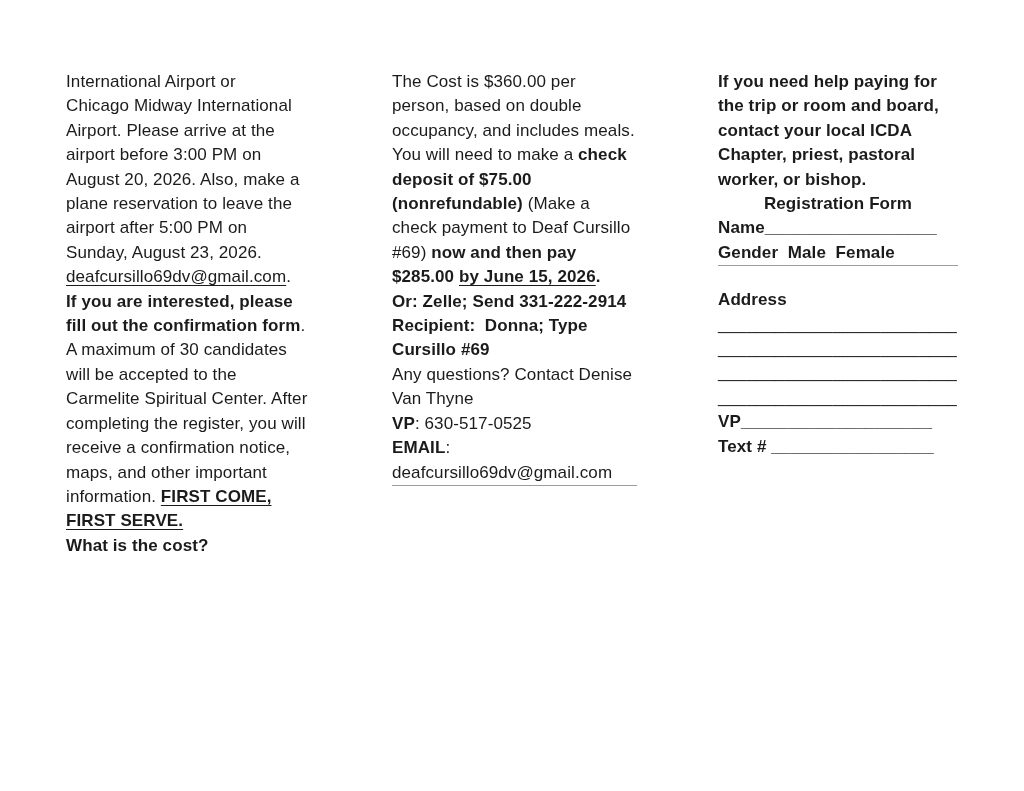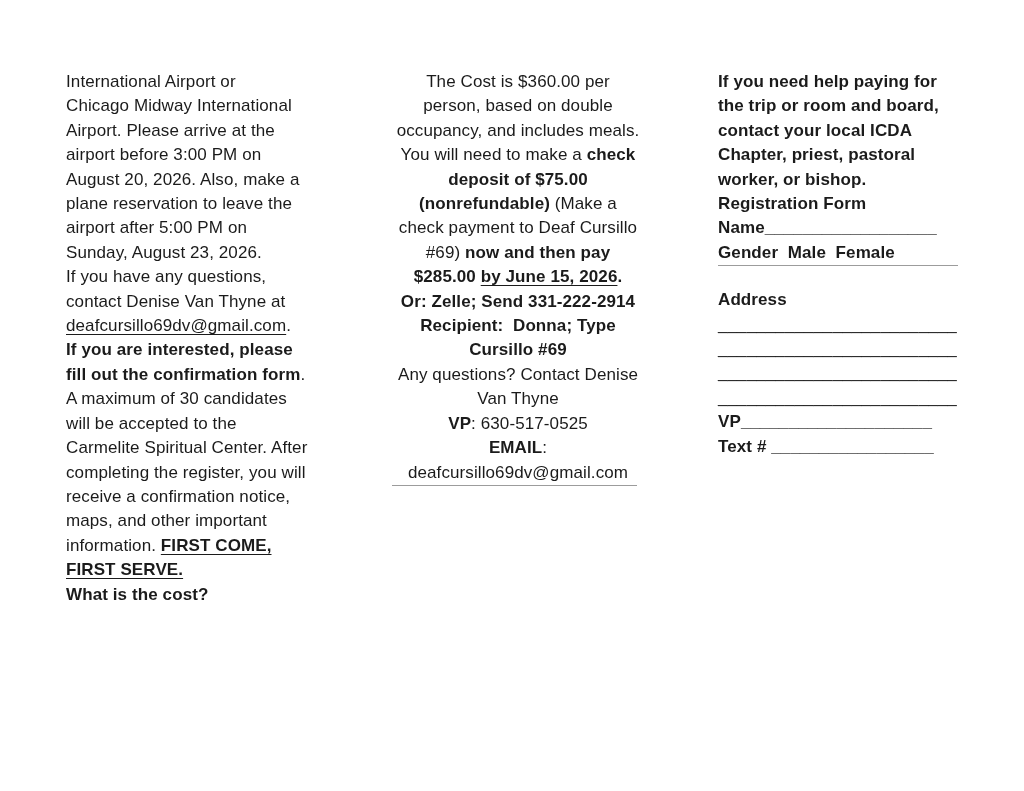--- a/index.html
+++ b/index.html
@@ -17,28 +17,28 @@
     color: #1b1b1b;
   }
   .col {
     position: absolute;
     top: 70px;
     font-size: 17px;
     line-height: 24.4px;
     letter-spacing: 0.1px;
   }
   .col-left   { left: 66px;  width: 252px; }
-  .col-middle { left: 392px; width: 252px; text-align: center; }
+  .col-middle { left: 392px; width: 252px; }
   .col-right  { left: 718px; width: 240px; }
 
   .col p {
     margin: 0;
     white-space: pre-wrap;
   }
-  .col p.align-center { text-align: left; }
+  .col p.align-center { text-align: center; }
 
   .mb-0   { margin-bottom: 0; }
   .mb-xs  { margin-bottom: 2px; }
   .mb-xs2 { margin-bottom: 6px; }
   .mb-sm  { margin-bottom: 13px; }
   .mb-s   { margin-bottom: 9px; }
   .mb-m   { margin-bottom: 22px; }
   .mb-xl  { margin-bottom: 33px; }
 
   .seg-b { font-weight: bold; }
@@ -59,23 +59,21 @@
 <div class="page">
   <div class="col col-left">
       <p class="mb-s"><span class="">International Airport or
 Chicago Midway International
 Airport. Please arrive at the
 airport before 3:00 PM on
 August 20, 2026. Also, make a
 plane reservation to leave the
 airport after 5:00 PM on
 Sunday, August 23, 2026.</span></p>
-      <p class="mb-s"><span class="">If you have any questions,
-contact Denise Van Thyne at
-</span><span class="seg-u">deafcursillo69dv@gmail.com</span><span class="">.</span></p>
+      <p class="mb-s"><span class="seg-u">deafcursillo69dv@gmail.com</span><span class="">.</span></p>
       <p class="mb-s"><span class="seg-b ">If you are interested, please
 fill out the confirmation form</span><span class="">.</span></p>
       <p class="mb-xl"><span class="">A maximum of 30 candidates
 will be accepted to the
 Carmelite Spiritual Center. After
 completing the register, you will
 receive a confirmation notice,
 maps, and other important
 information. </span><span class="seg-b seg-u">FIRST COME,
 FIRST SERVE.</span></p>

